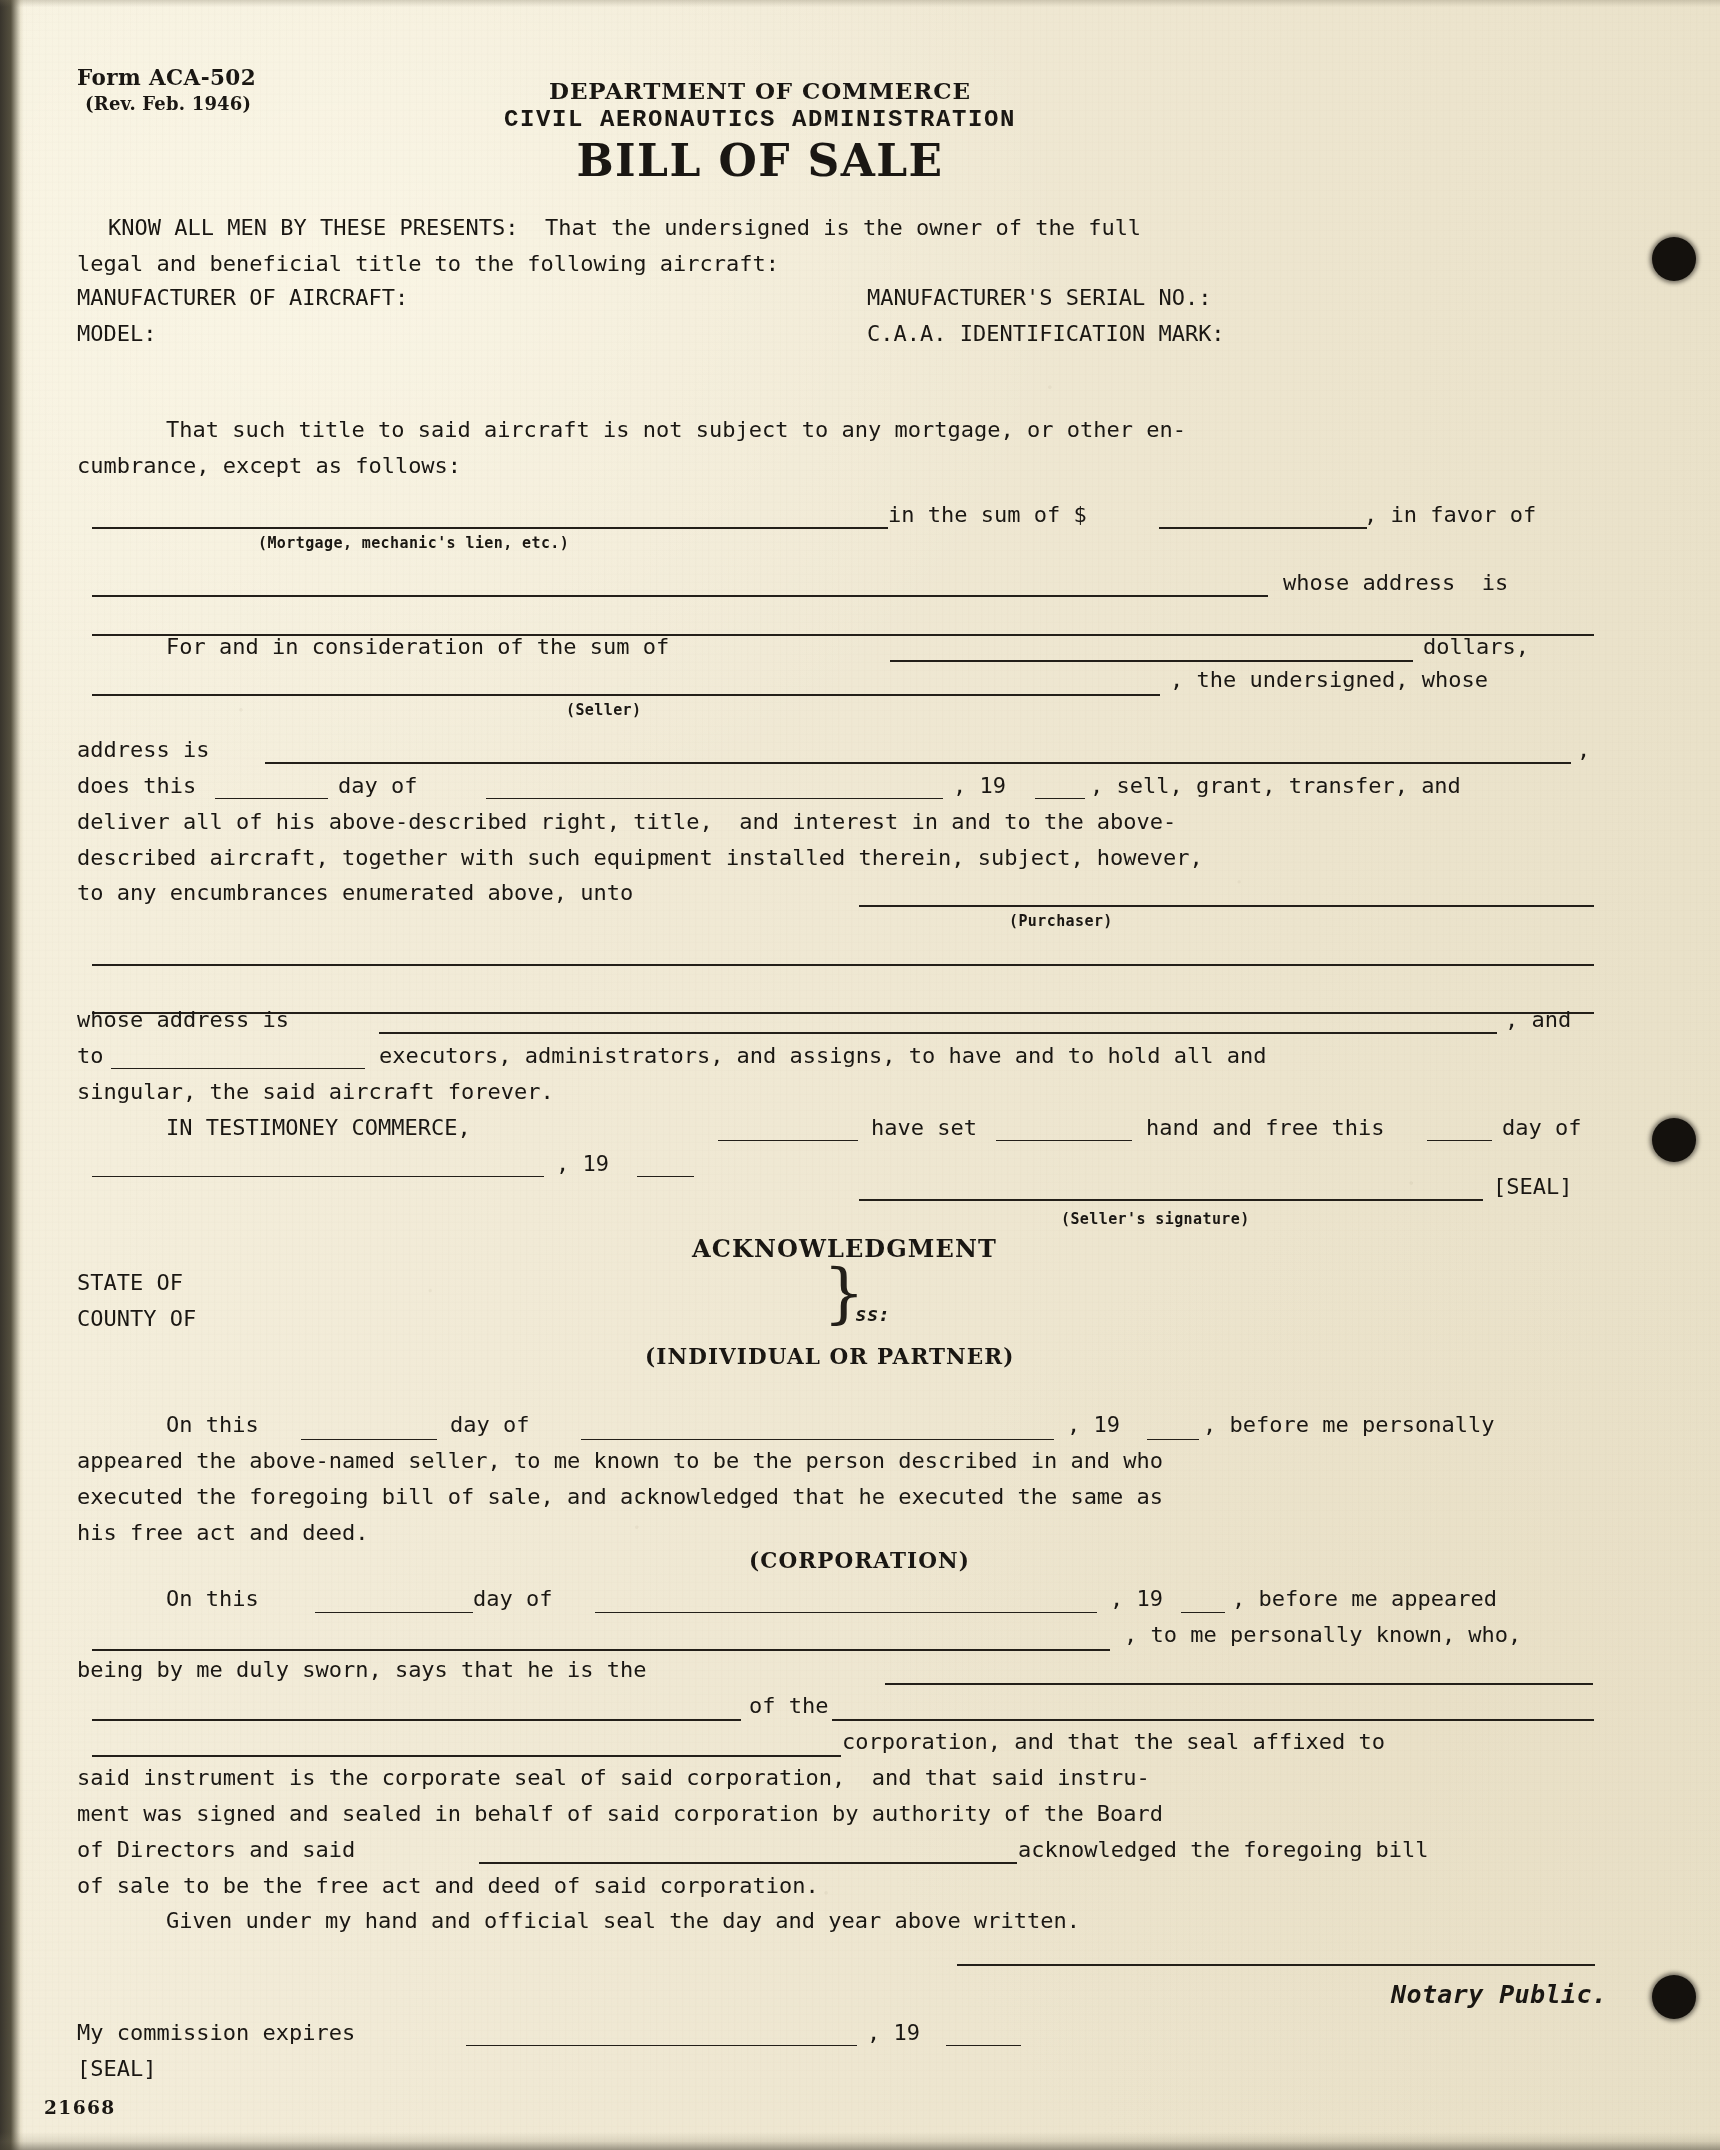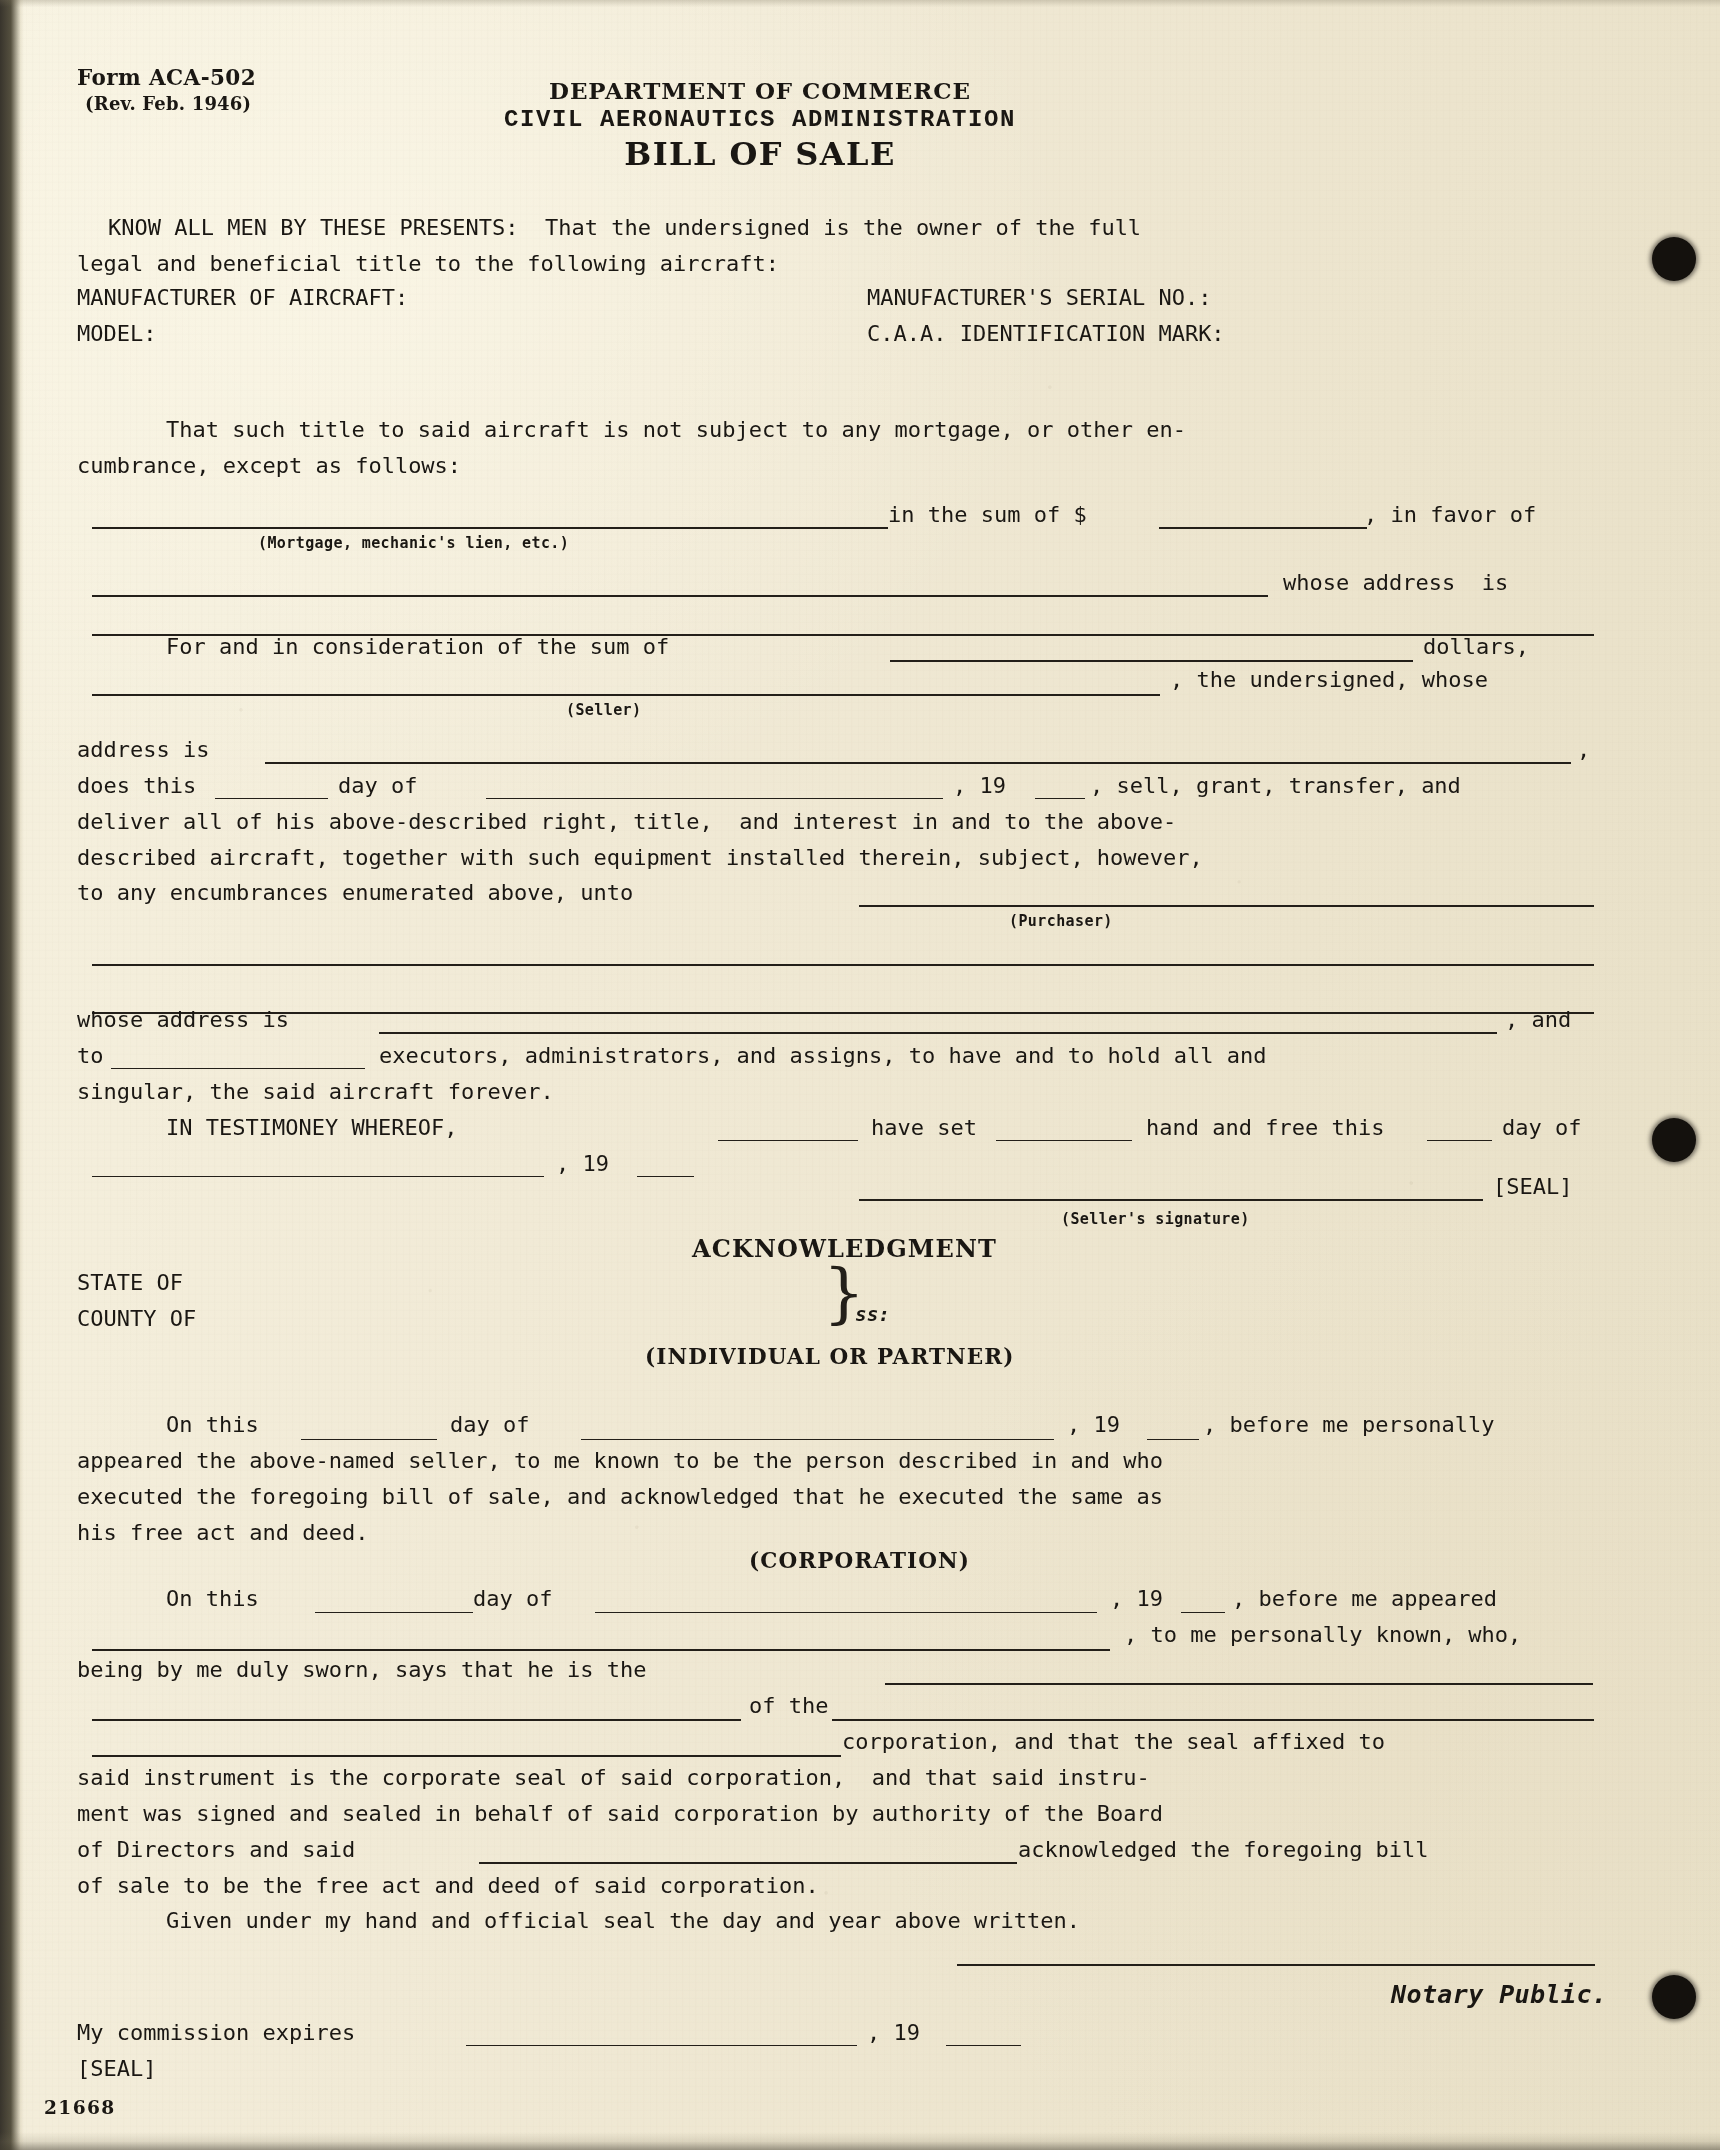--- a/index.html
+++ b/index.html
@@ -107,21 +107,21 @@
     font-weight: 700;
     font-size: 24px;
     letter-spacing: 1.6px;
   }
   .bos-title {
     left: 0; top: 135px;
     width: 1520px;
     text-align: center;
     font-family: "DejaVu Serif", serif;
     font-weight: 700;
-    font-size: 32px;
+    font-size: 44px;
     letter-spacing: 1.4px;
   }
 
   
   .body-line {
     font-family: "DejaVu Sans Mono", monospace;
     font-size: 22px;
     letter-spacing: 0px;
     white-space: pre;
   }
@@ -262,21 +262,21 @@
 
     <div class="abs body-line" style="left:77px; top:1007px;">whose address is</div>
     <div class="rule" style="left:379px; top:1032px; width:1118px;"></div>
     <div class="abs body-line" style="left:1505px; top:1007px;">, and</div>
 
     <div class="abs body-line" style="left:77px; top:1043px;">to</div>
     <div class="rule thin" style="left:111px; top:1068px; width:254px;"></div>
     <div class="abs body-line" style="left:379px; top:1043px;">executors, administrators, and assigns, to have and to hold all and</div>
     <div class="abs body-line" style="left:77px; top:1079px;">singular, the said aircraft forever.</div>
 
-    <div class="abs body-line" style="left:166px; top:1115px;">IN TESTIMONEY WHEREOF,</div>
+    <div class="abs body-line" style="left:166px; top:1115px;">IN TESTIMONEY COMMERCE,</div>
     <div class="rule thin" style="left:718px; top:1140px; width:140px;"></div>
     <div class="abs body-line" style="left:871px; top:1115px;">have set</div>
     <div class="rule thin" style="left:996px; top:1140px; width:136px;"></div>
     <div class="abs body-line" style="left:1146px; top:1115px;">hand and free this</div>
     <div class="rule thin" style="left:1427px; top:1140px; width:65px;"></div>
     <div class="abs body-line" style="left:1502px; top:1115px;">day of</div>
 
     <div class="rule thin" style="left:92px; top:1176px; width:452px;"></div>
     <div class="abs body-line" style="left:556px; top:1151px;">, 19</div>
     <div class="rule thin" style="left:637px; top:1176px; width:57px;"></div>

